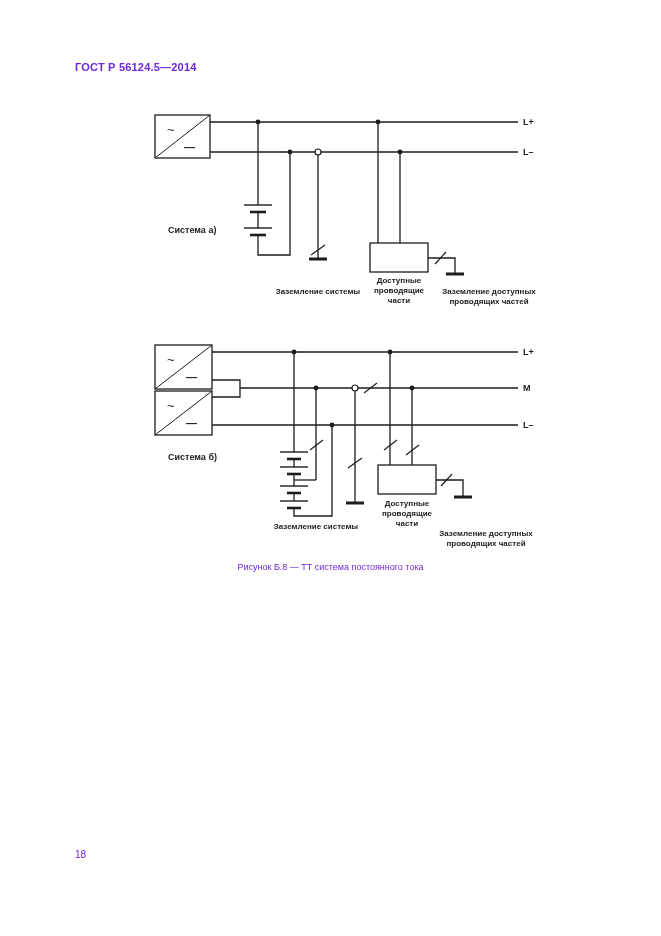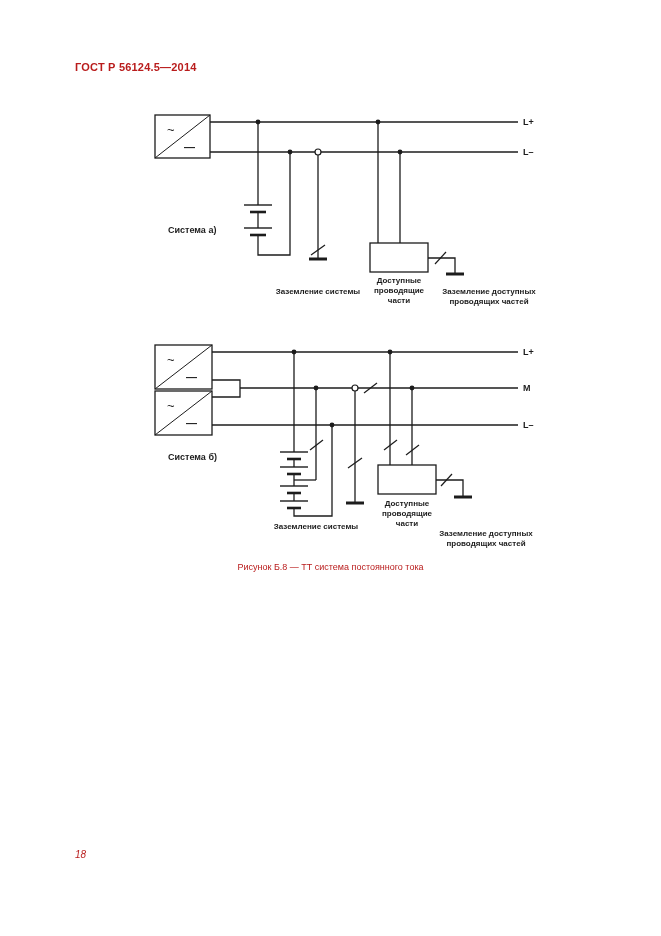--- a/index.html
+++ b/index.html
@@ -1,21 +1,21 @@
 <!DOCTYPE html>
 <html><head>
 <meta charset="utf-8">
 <style>
   html,body{margin:0;padding:0;background:#ffffff;}
   #page{position:relative;width:661px;height:936px;background:#ffffff;
-        font-family:"Liberation Sans",sans-serif;color:#b91c1c;overflow:hidden;}
+        font-family:"Liberation Sans",sans-serif;color:#6d28d9;overflow:hidden;}
   #header{position:absolute;left:75px;top:61px;font-size:11px;font-weight:bold;letter-spacing:.2px;}
   #caption{position:absolute;left:0;top:562px;width:661px;text-align:center;font-size:9px;
            box-sizing:border-box;}
-  #pagenum{position:absolute;left:75px;top:849px;font-size:10px;font-style:italic;}
+  #pagenum{position:absolute;left:75px;top:849px;font-size:10px;}
   #fig{position:absolute;left:0;top:0;}
   .wire{stroke:#1c1c1c;stroke-width:1.3;fill:none;}
   .thin{stroke:#1c1c1c;stroke-width:1;fill:none;}
   .plate-long{stroke:#1c1c1c;stroke-width:1.4;}
   .plate-short{stroke:#1c1c1c;stroke-width:2.6;}
   .slash{stroke:#1c1c1c;stroke-width:1.2;}
   .earthbar{stroke:#1c1c1c;stroke-width:3;}
   .dot{fill:#1c1c1c;stroke:none;}
   .term{fill:#ffffff;stroke:#1c1c1c;stroke-width:1.2;}
   text{fill:#1c1c1c;font-family:"Liberation Sans",sans-serif;}

